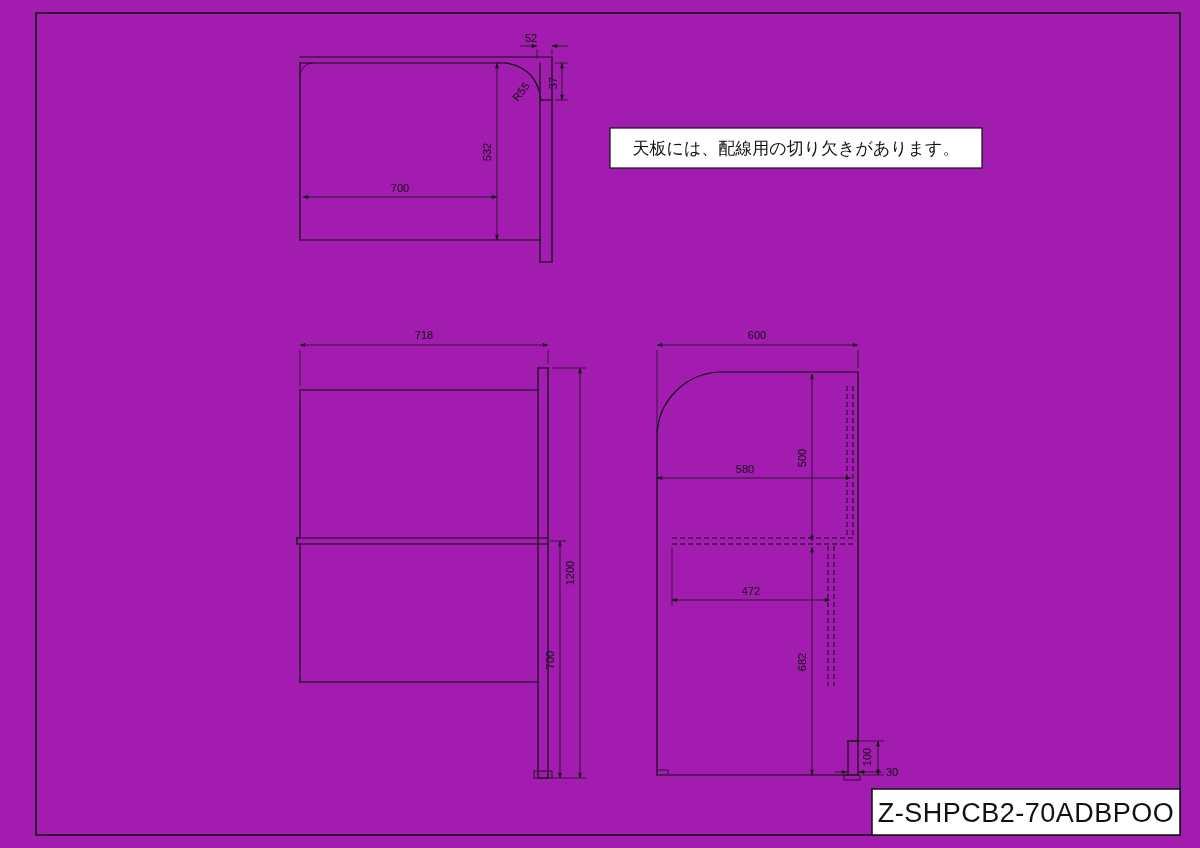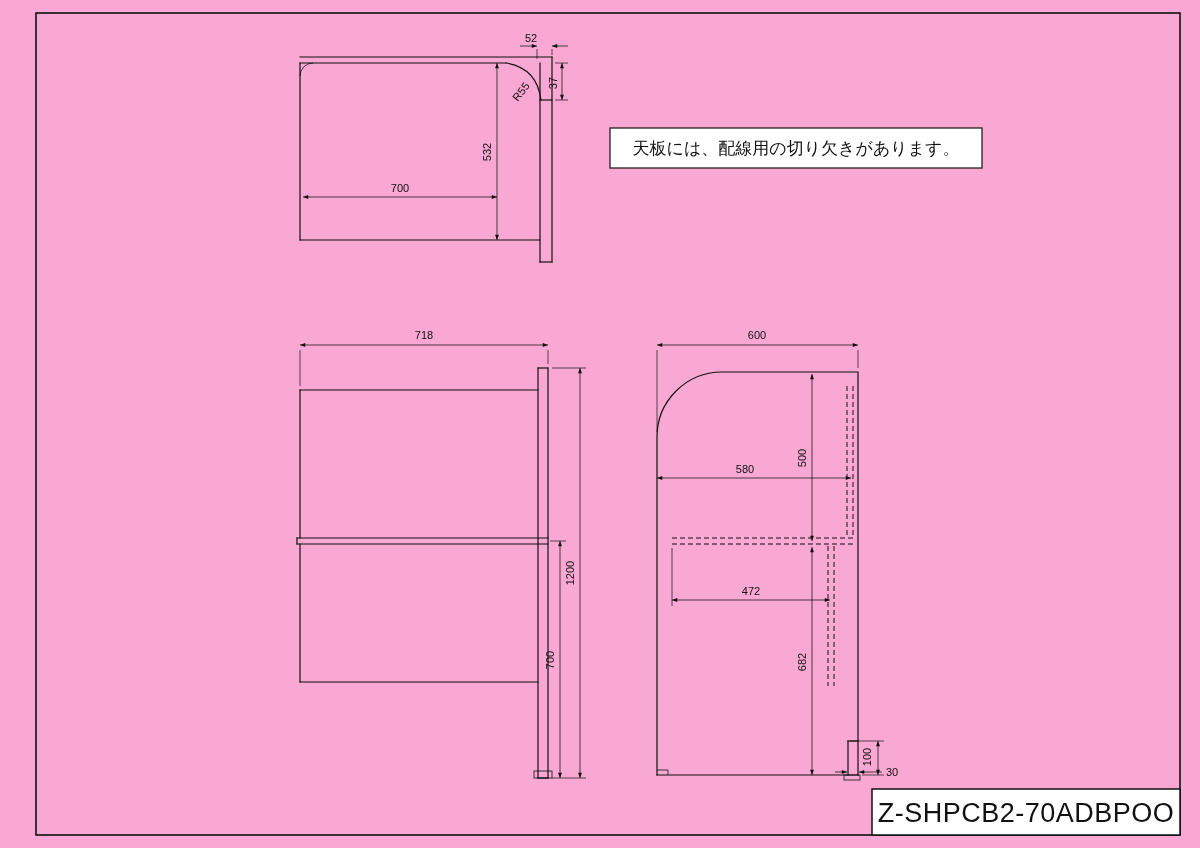--- a/index.html
+++ b/index.html
@@ -1,16 +1,16 @@
 <!DOCTYPE html>
 <html><head>
 <meta charset="utf-8">
 <style>
   html,body{margin:0;padding:0;background:#fff;}
-  .page{position:relative;width:1200px;height:848px;background:#f9a8d4;overflow:hidden;
+  .page{position:relative;width:1200px;height:848px;background:#a21caf;overflow:hidden;
         font-family:"Liberation Sans",sans-serif;}
   svg{position:absolute;left:0;top:0;}
   .ln{stroke:#111;stroke-width:1.2;fill:none;stroke-linecap:square;}
   .thin{stroke:#111;stroke-width:0.8;fill:none;}
   .dash{stroke:#111;stroke-width:1;fill:none;stroke-dasharray:5 3;}
   .dim{stroke:#111;stroke-width:0.75;fill:none;}
   .ext{stroke:#111;stroke-width:0.7;fill:none;}
   .dimtxt{font-family:"Liberation Sans",sans-serif;font-size:11px;fill:#111;}
   .notetxt{font-family:"Liberation Sans",sans-serif;font-size:17px;fill:#111;}
   .titletxt{font-family:"Liberation Sans",sans-serif;font-size:27px;fill:#111;letter-spacing:0.5px;}

